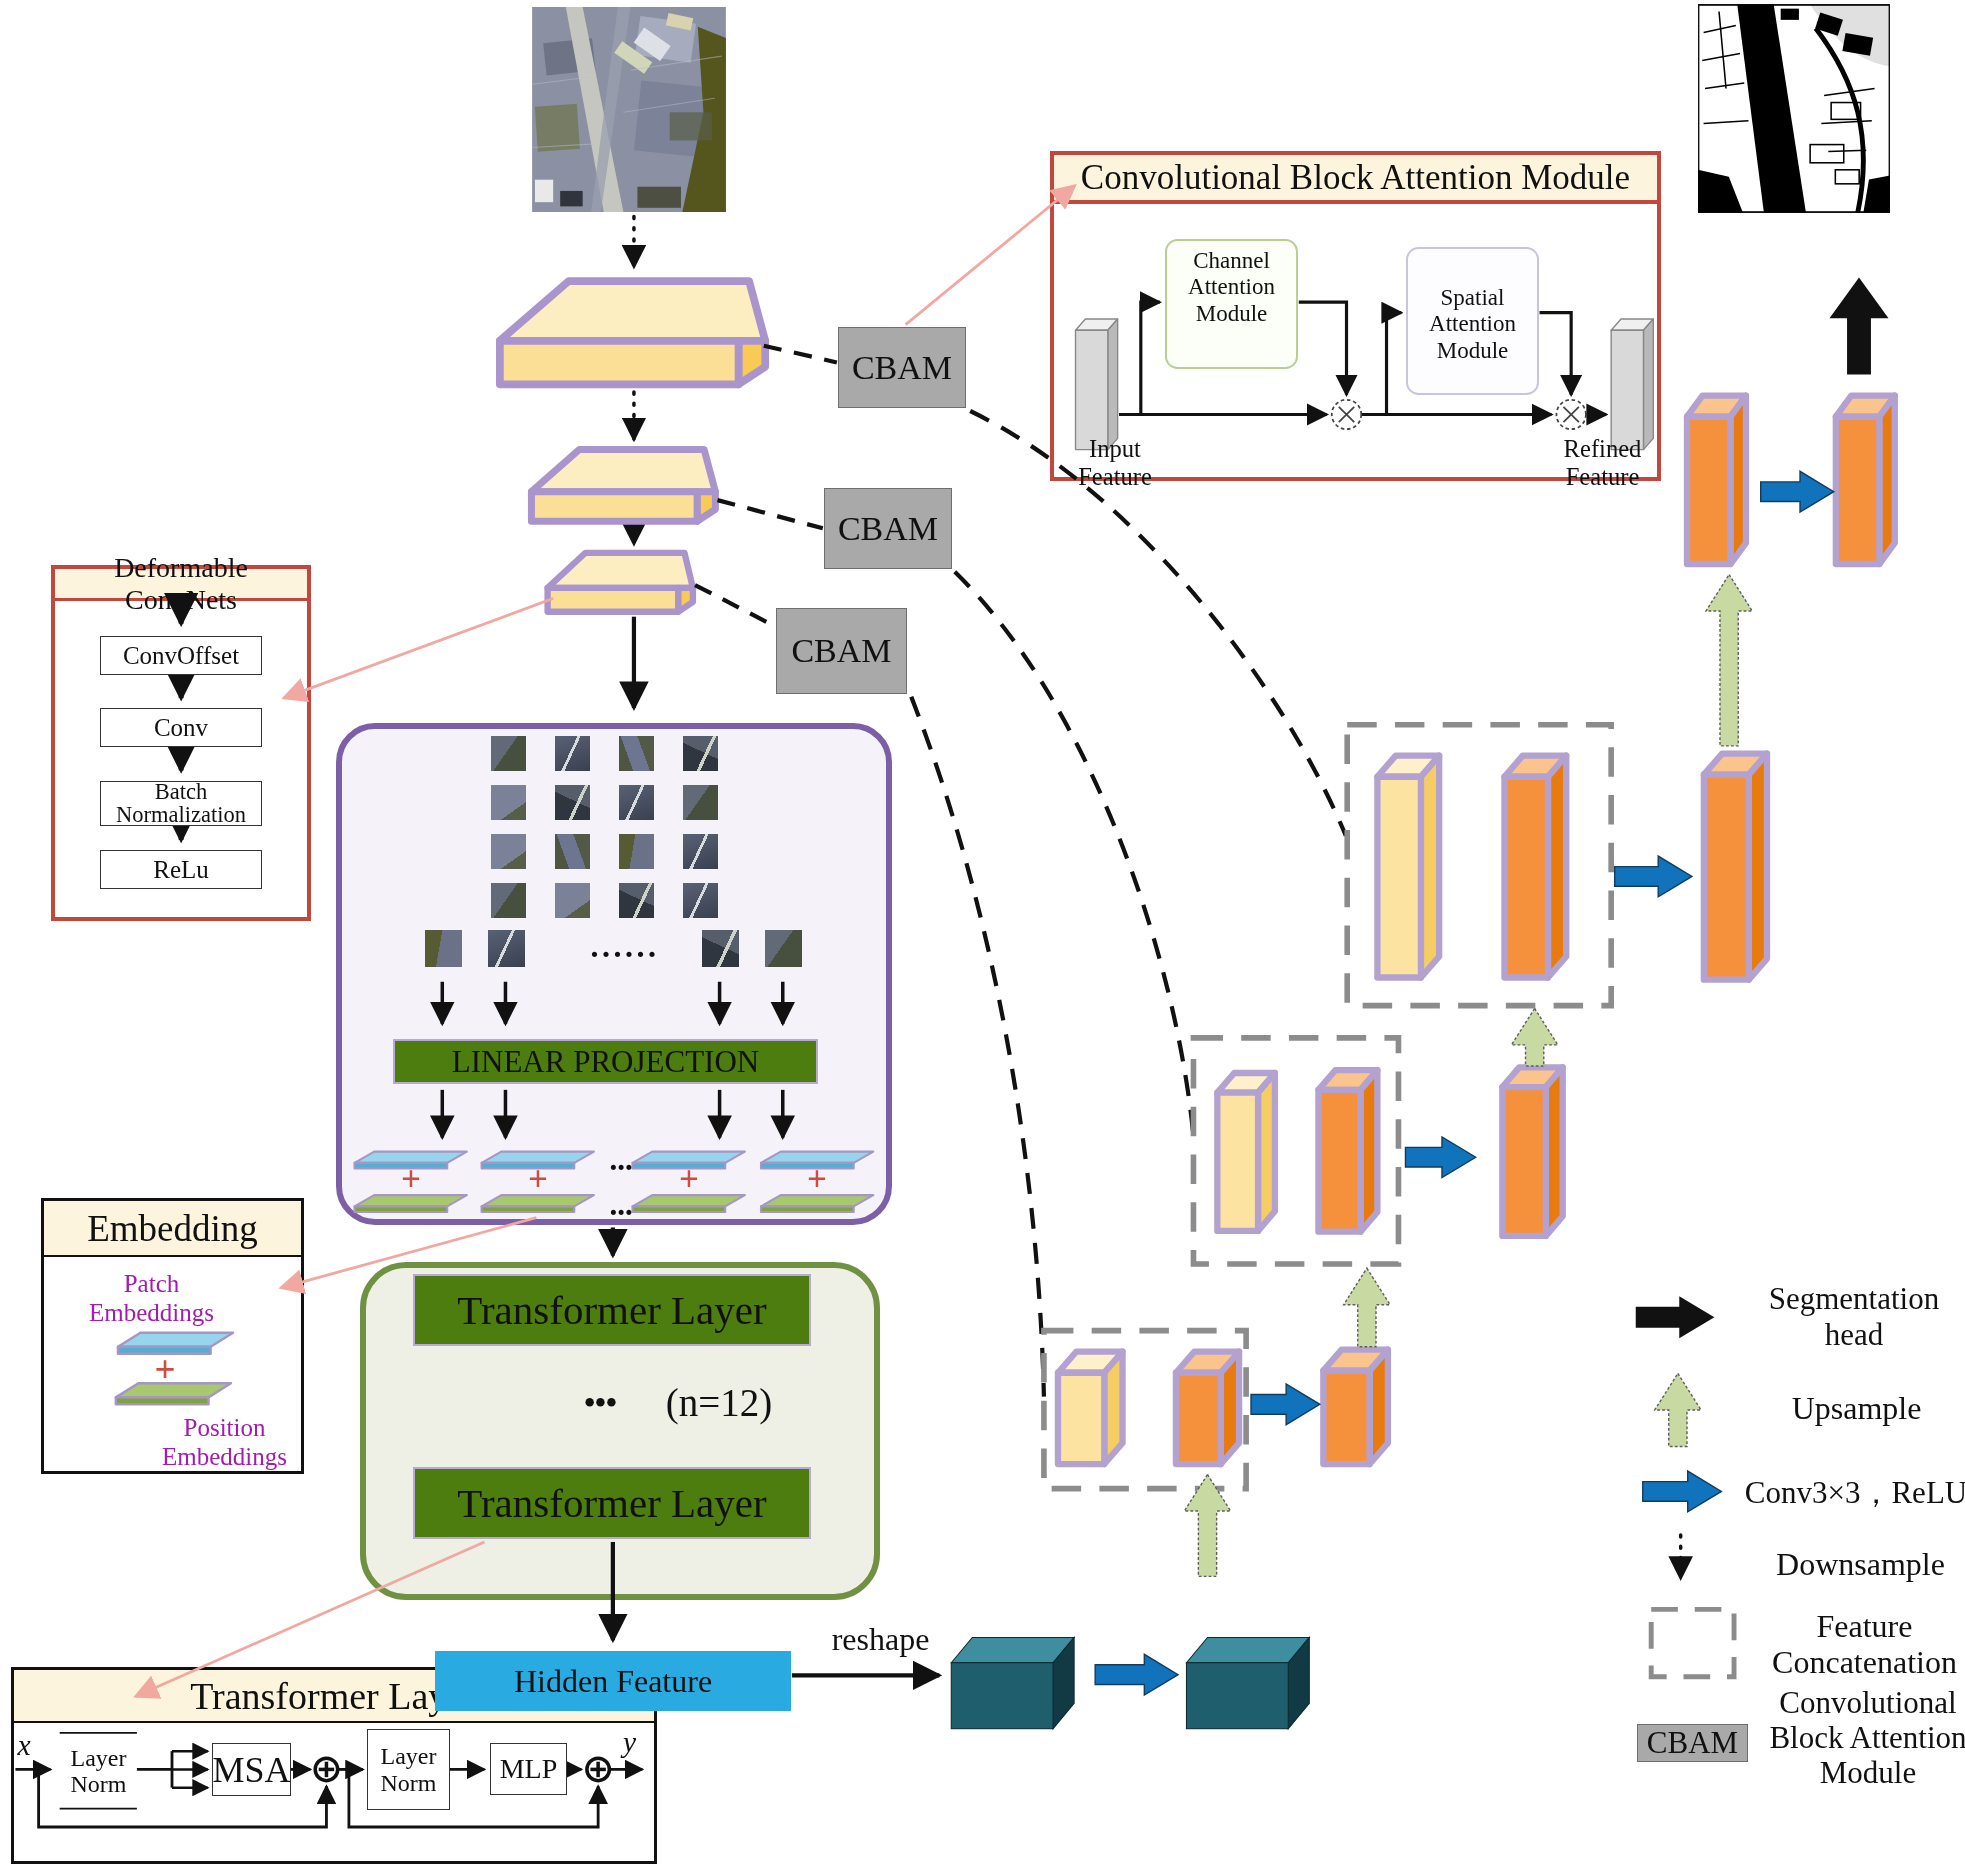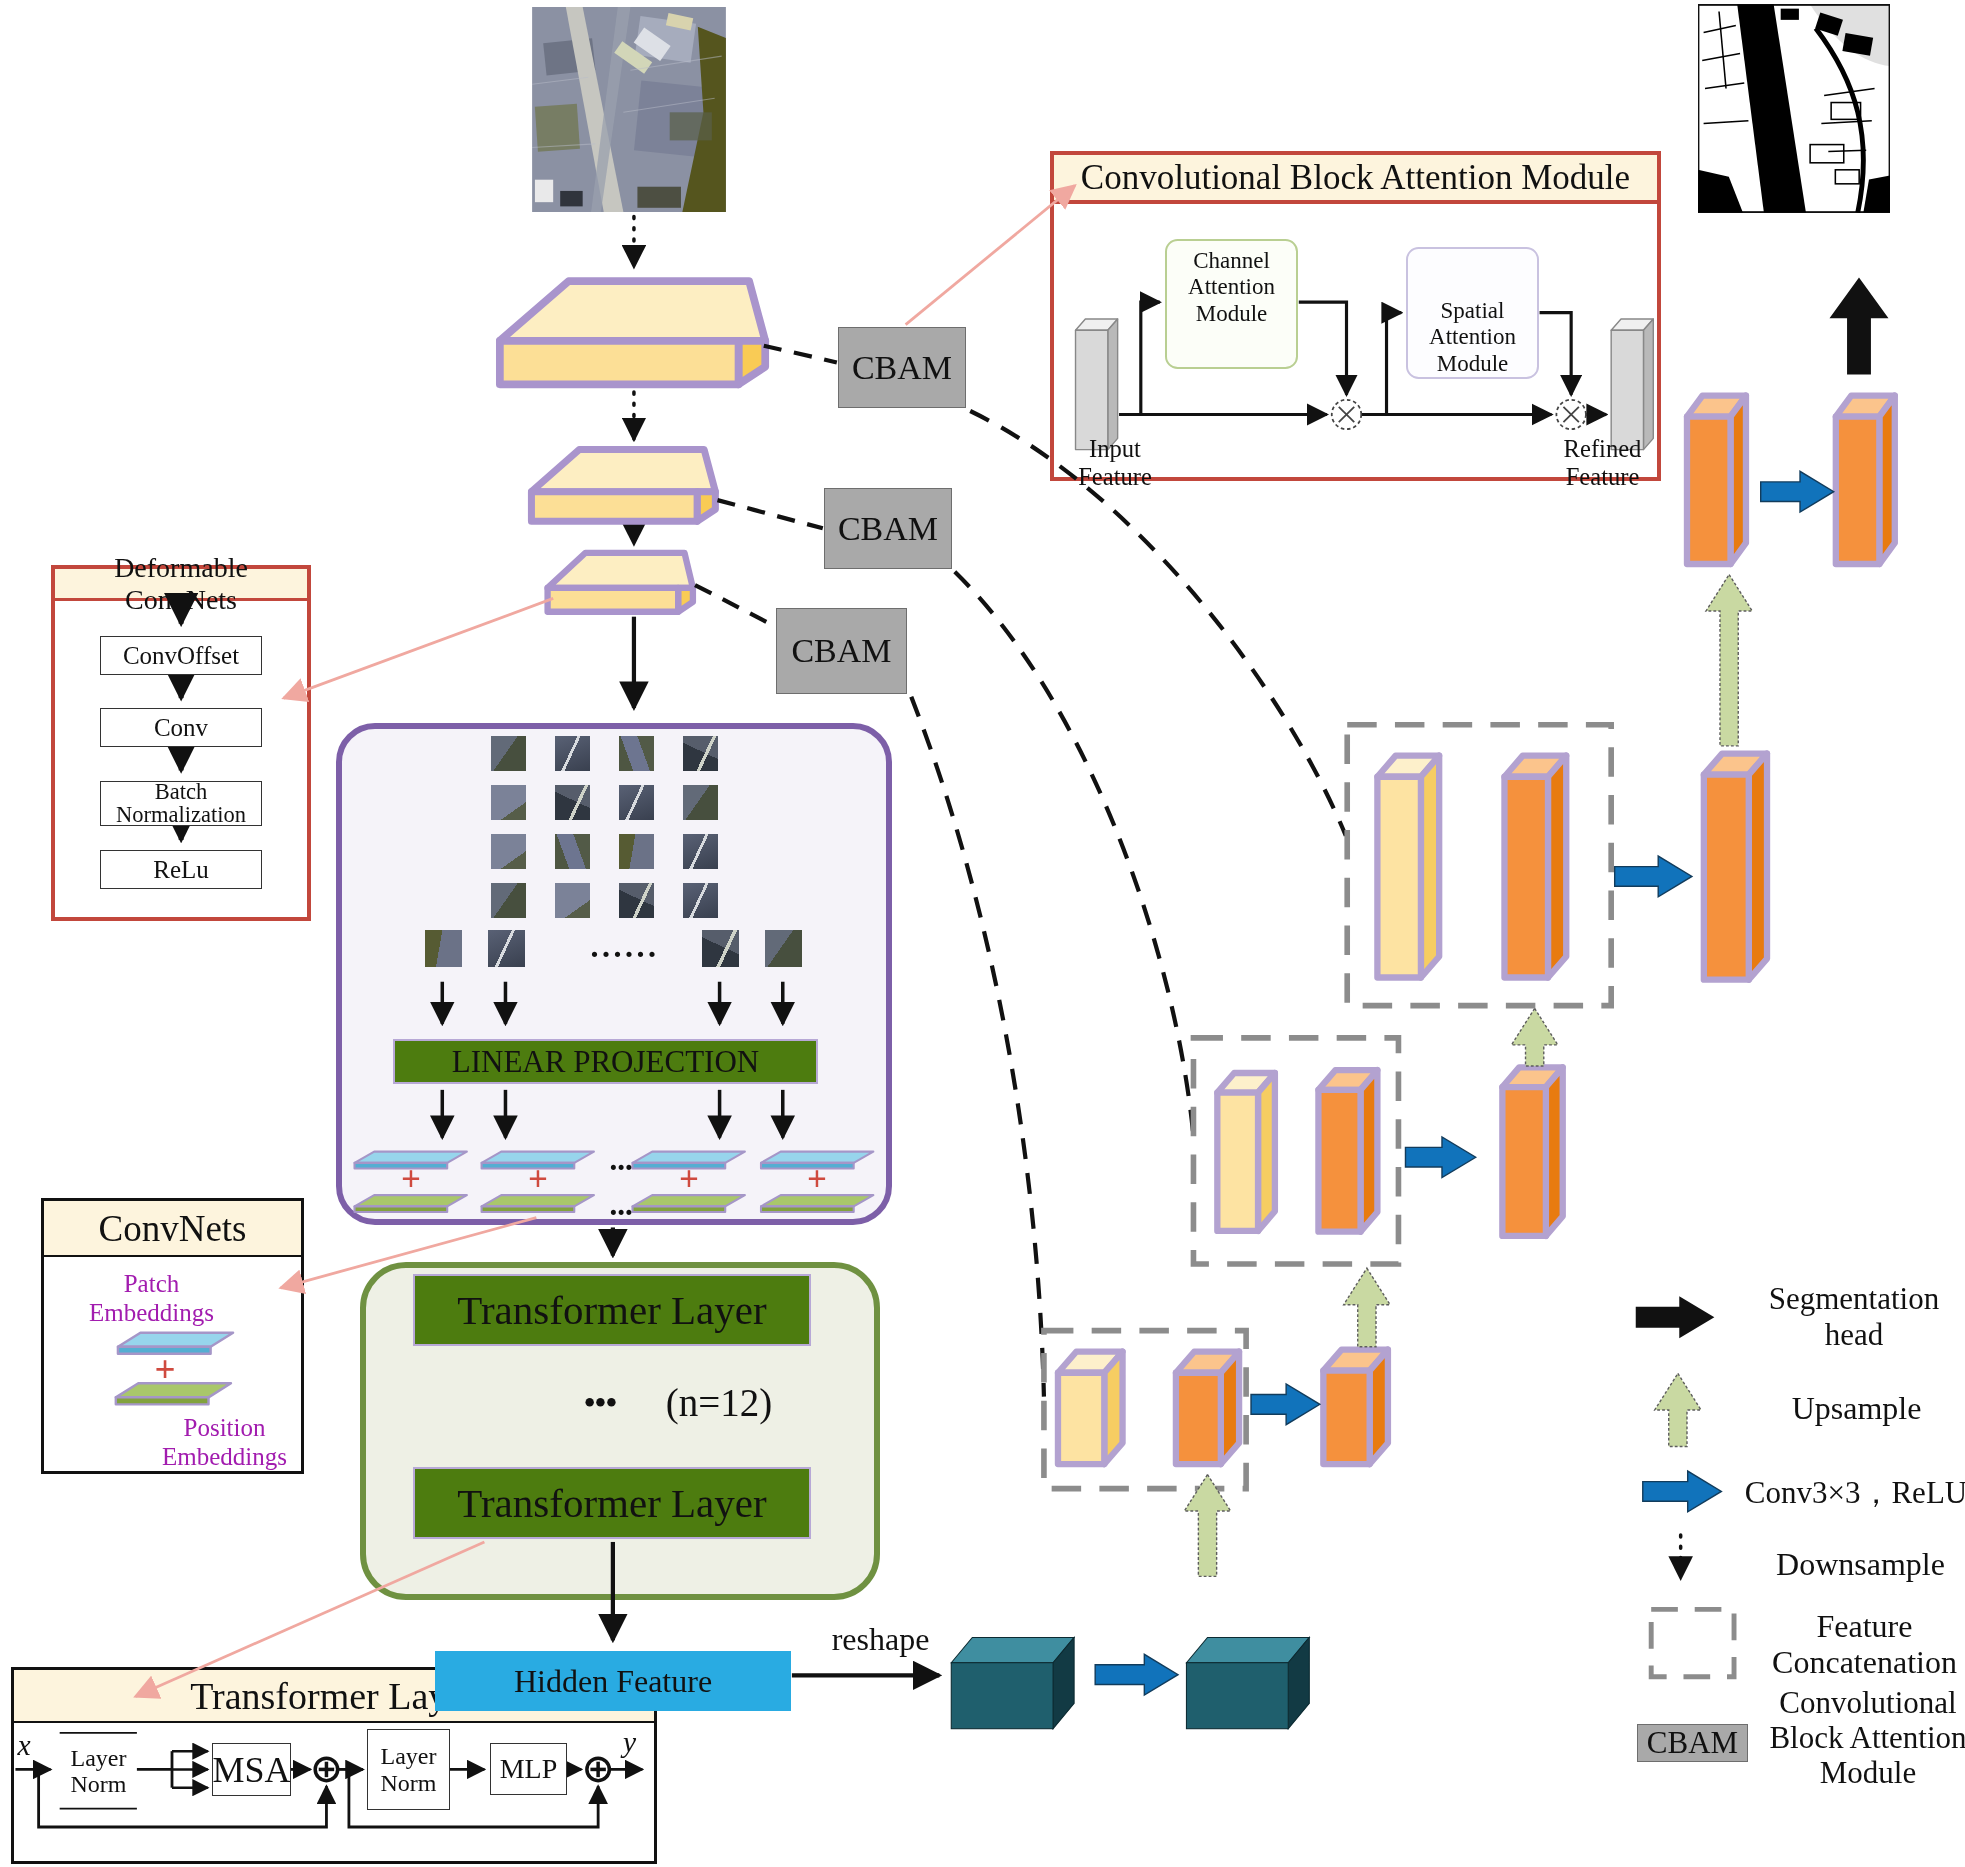--- a/index.html
+++ b/index.html
@@ -34,21 +34,21 @@
   <div class="abs bg" style="left:360px;top:1262px;width:520px;height:338px;border:6.3px solid #6f9141;border-radius:46px;background:#eef0e5"></div>
 
   <div class="abs fg ctr" style="left:1165px;top:239px;width:133px;height:130px;border:2.1px solid #b9cf92;border-radius:12.6px;background:#fcfef8;align-items:flex-start;padding-top:7px;font-size:23px;line-height:1.15">
     <span>Channel Attention Module</span>
   </div>
   <div class="abs bg" style="left:1050px;top:151px;width:611px;height:330px;border:4.2px solid #c2473c;background:#fff">
     <div class="titlebar ctr" style="height:49px;border-bottom:4.2px solid #c2473c;font-size:35px">
       <span>Convolutional Block Attention Module</span>
     </div>
   </div>
-  <div class="abs fg ctr" style="left:1406px;top:247px;width:133px;height:132px;border:2.1px solid #c9c2e0;border-radius:12.6px;background:#fdfdff;align-items:flex-end;padding-top:7px;font-size:23px;line-height:1.15">
+  <div class="abs fg ctr" style="left:1406px;top:247px;width:133px;height:148px;border:2.1px solid #c9c2e0;border-radius:12.6px;background:#fdfdff;align-items:center;padding-top:7px;font-size:23px;line-height:1.15">
     <span>Spatial Attention Module</span>
   </div>
   <div class="abs fg ctr" style="left:1052px;top:449px;width:126px;height:28px;font-size:24.6px">
     <span>Input Feature</span>
   </div>
   <div class="abs fg ctr" style="left:1536px;top:449px;width:133px;height:28px;font-size:24.6px">
     <span>Refined Feature</span>
   </div>
 
   <div class="abs bg" style="left:51px;top:565px;width:260px;height:356px;border:4.2px solid #c2473c;background:#fff">
@@ -64,21 +64,21 @@
     </div>
   <div class="abs fg ctr thinbox" style="left:100px;top:781px;width:162px;height:45px;font-size:22.5px;line-height:1.0">
       <span>Batch Normalization</span>
     </div>
   <div class="abs fg ctr thinbox" style="left:100px;top:850px;width:162px;height:39px;font-size:25px">
       <span>ReLu</span>
     </div>
 
   <div class="abs bg" style="left:41px;top:1198px;width:263px;height:276px;border:3.5px solid #111;background:#fff">
     <div class="titlebar ctr" style="height:56px;border-bottom:2.8px solid #111;font-size:37px">
-      <span>ConvNets</span>
+      <span>Embedding</span>
     </div>
   </div>
   <div class="abs fg ctr bluetxt" style="left:67px;top:1267px;width:169px;height:63px;font-size:25px;line-height:1.15">
     <span>Patch Embeddings</span>
   </div>
   <div class="abs fg ctr plus" style="left:144px;top:1352px;width:42px;height:35px;font-size:37px">
     <span>+</span>
   </div>
   <div class="abs fg ctr bluetxt" style="left:151px;top:1411px;width:147px;height:63px;font-size:25px;line-height:1.15">
     <span>Position Embeddings</span>

